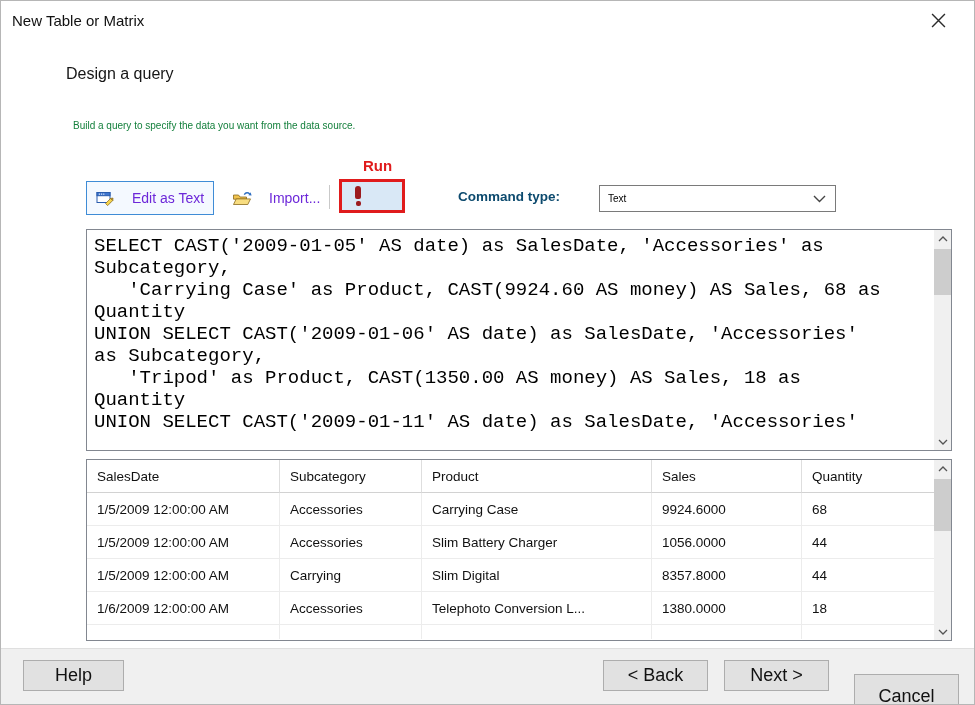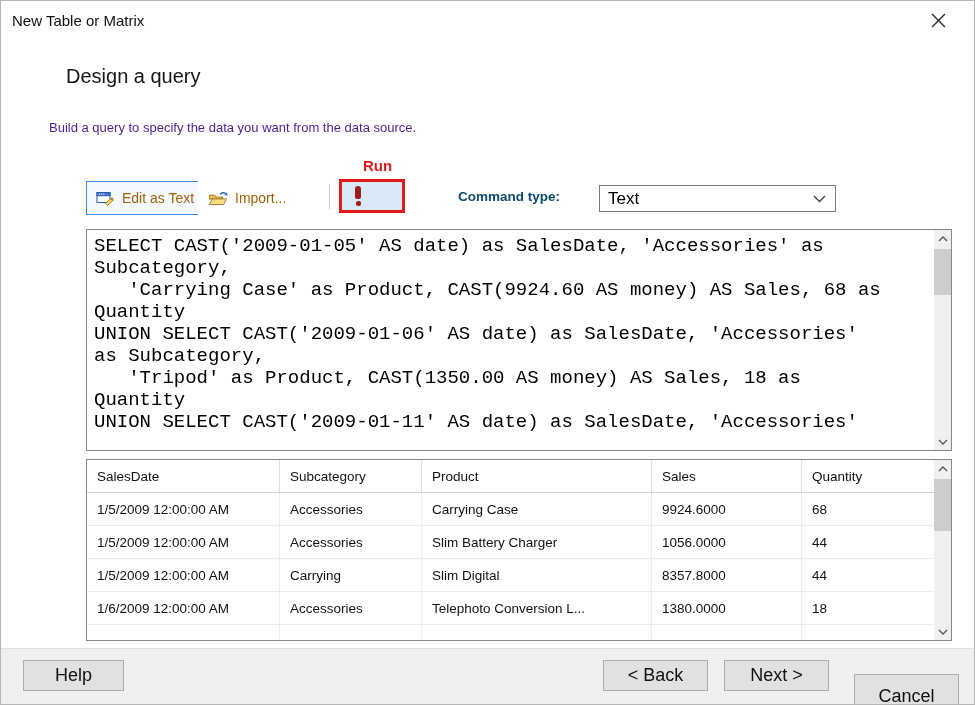--- a/index.html
+++ b/index.html
@@ -6,34 +6,34 @@
   .dialog{
     position:relative;width:975px;height:705px;box-sizing:border-box;
     border:1px solid #b6b6b6;background:#ffffff;
     font-family:"Liberation Sans", sans-serif;color:#000;overflow:hidden;
   }
   .abs{position:absolute;}
   
   .win-title{left:11px;top:11px;font-size:15px;color:#111;}
   .close-btn{left:915px;top:5px;width:44px;height:32px;display:flex;align-items:center;justify-content:center;cursor:pointer;}
   
-  .page-title{left:65px;top:64px;font-size:20px;color:#161616;}
-  .page-sub{left:48px;top:119px;font-size:13px;color:#4c1d95;}
-  
-  .tb-btn{height:31px;display:flex;align-items:center;gap:6px;font-size:14px;color:#a16207;box-sizing:border-box;padding:16px 9px;background:#fff;cursor:pointer;}
+  .page-title{left:65px;top:64px;font-size:16px;color:#161616;}
+  .page-sub{left:72px;top:119px;font-size:10px;color:#15803d;}
+  
+  .tb-btn{height:31px;display:flex;align-items:center;gap:16px;font-size:14px;color:#6d28d9;box-sizing:border-box;padding:16px 9px;background:#fff;cursor:pointer;}
   .tb-edit{left:85px;top:180px;border:1px solid #3f8cd6;background:#f4f9ff;}
-  .tb-import{left:197px;top:180px;border:1px solid transparent;}
+  .tb-import{left:221px;top:180px;border:1px solid transparent;}
   .tb-sep{left:328px;top:184px;width:1px;height:24px;background:#c9c9c9;}
   .run-btn{left:338px;top:178px;width:66px;height:34px;box-sizing:border-box;border:3px solid #e01b1c;background:#d9e8f6;display:flex;align-items:center;cursor:pointer;}
   .excl{margin-left:13px;display:flex;flex-direction:column;align-items:center;gap:2px;}
   .excl-bar{width:6px;height:13px;background:#9c1b1e;border-radius:3px 3px 2px 2px;}
   .excl-dot{width:5px;height:5px;background:#9c1b1e;border-radius:2px;}
   .run-label{left:362px;top:156px;font-size:15px;font-weight:bold;color:#e01b1c;}
   .cmd-label{left:457px;top:188px;font-size:13.5px;font-weight:600;color:#0c4a6e;}
-  .combo{left:598px;top:184px;width:237px;height:27px;box-sizing:border-box;border:1px solid #7a7a7a;background:#fff;display:flex;align-items:center;justify-content:space-between;padding:0 9px 0 8px;font-size:17px;cursor:pointer;}
+  .combo{left:598px;top:184px;width:237px;height:27px;box-sizing:border-box;border:1px solid #7a7a7a;background:#fff;display:flex;align-items:center;justify-content:space-between;padding:0 9px 0 8px;font-size:10px;cursor:pointer;}
   
   .sqlbox{left:85px;top:228px;width:866px;height:222px;box-sizing:border-box;border:1px solid #828790;background:#fff;}
   .sqltext{position:absolute;left:7px;top:5px;right:24px;bottom:4px;font-family:"Liberation Mono", monospace;font-size:19px;line-height:22px;white-space:pre;overflow:hidden;color:#000;}
   .vsb{position:absolute;top:0;right:0;width:17px;bottom:0;background:#f0f0f0;}
   .vsb .arrow{position:absolute;left:0;width:17px;height:17px;display:flex;align-items:center;justify-content:center;cursor:pointer;}
   .vsb .up{top:0;} .vsb .down{bottom:0;}
   .vsb .thumb{position:absolute;left:0;width:17px;background:#cdcdcd;cursor:pointer;}
   
   .grid{left:85px;top:458px;width:866px;height:182px;box-sizing:border-box;border:1px solid #828790;background:#fff;}
   .gridinner{position:absolute;left:0;top:0;right:17px;bottom:0;overflow:hidden;}

